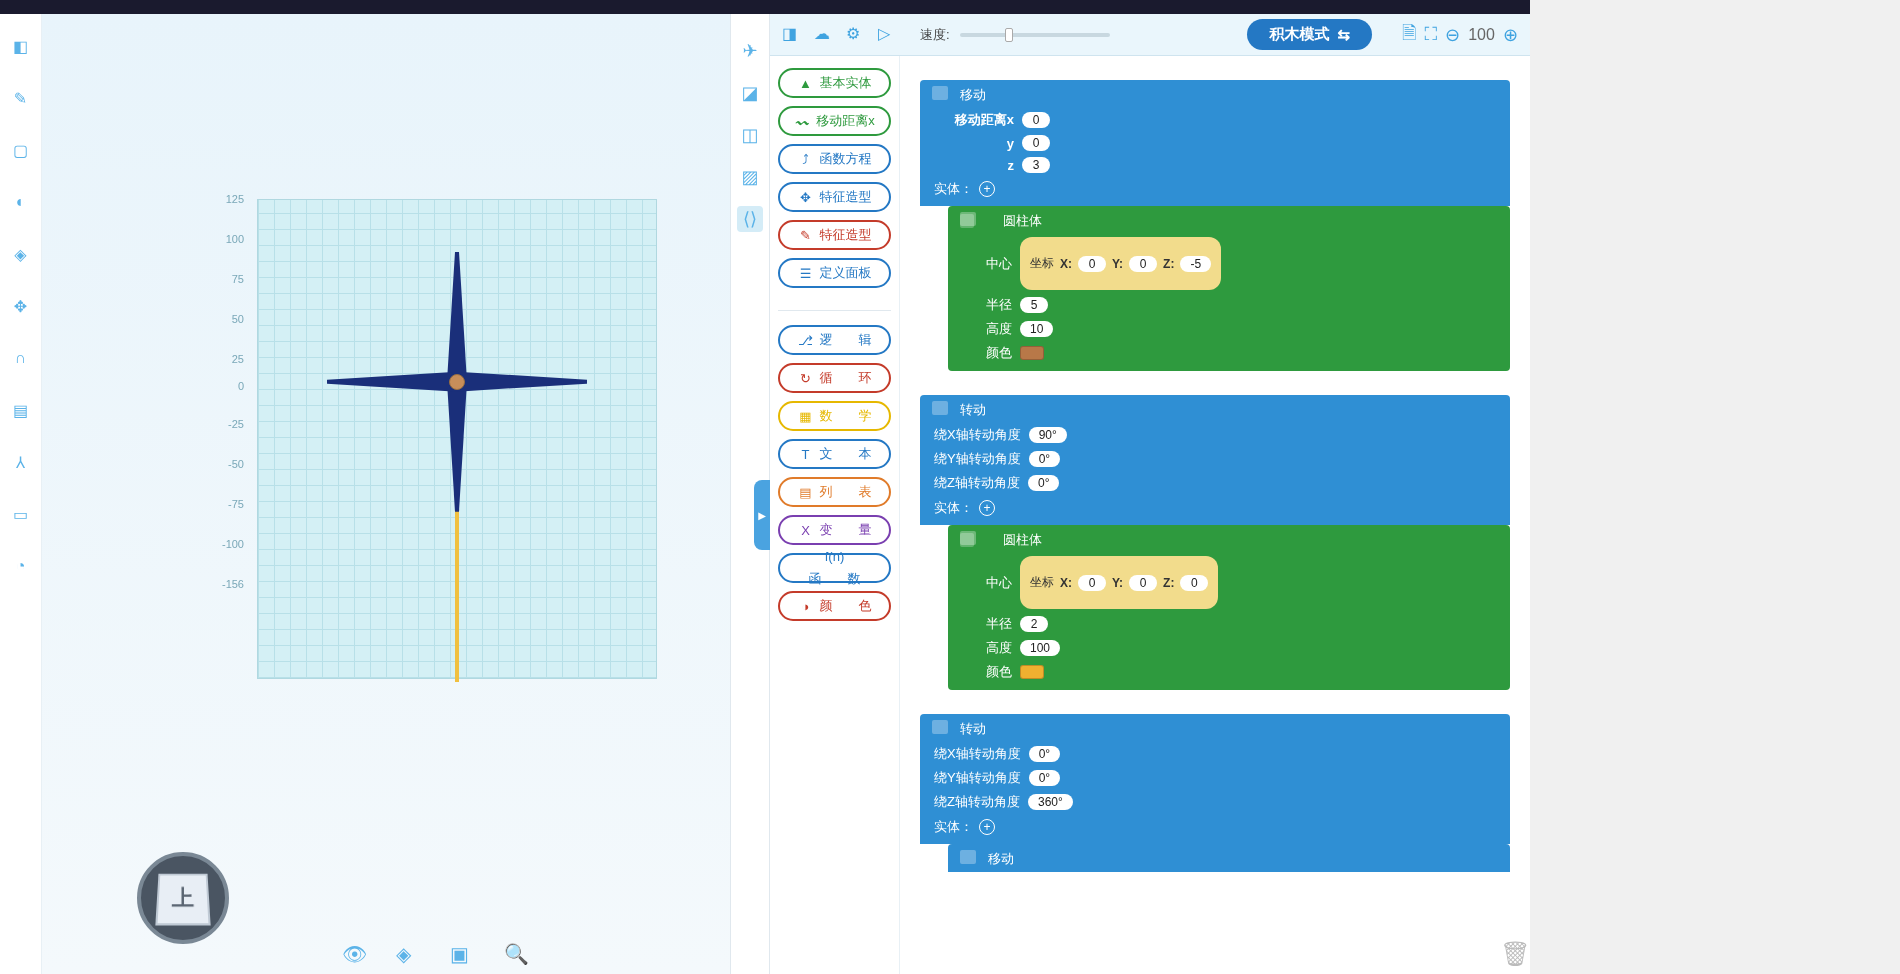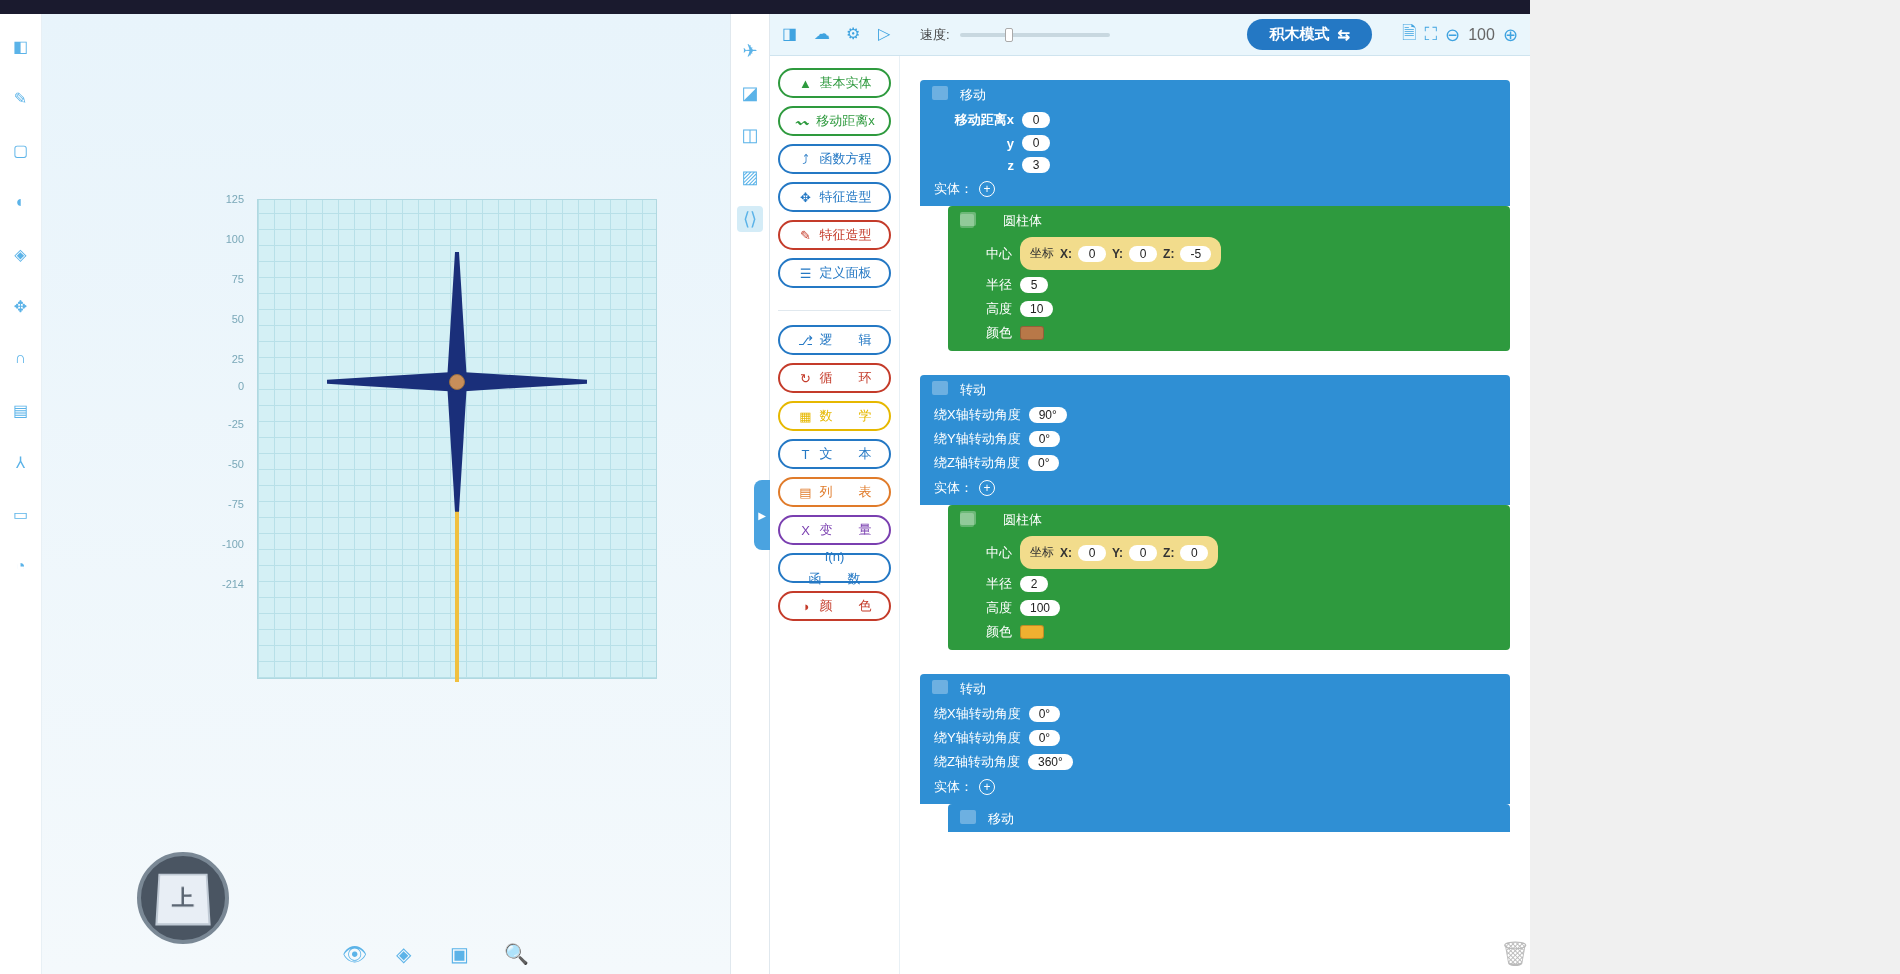--- a/index.html
+++ b/index.html
@@ -77,21 +77,21 @@
 .block-row .lab.w80 { width: 80px; font-weight: bold; }
 .val-pill { background: #fff; color: #222; padding: 1px 10px; border-radius: 10px; font-size: 12px; min-width: 28px; text-align: center; }
 .entity-row { padding: 4px 14px 8px; display: flex; align-items: center; gap: 6px; }
 .plus-circle { width: 16px; height: 16px; border: 1.5px solid #fff; border-radius: 50%; display: inline-flex; align-items: center; justify-content: center; font-size: 12px; line-height: 1; }
 
 .cylinder-block { background: #2e9a3e; margin-left: 28px; color: #fff; font-size: 13px; border-radius: 4px; padding-bottom: 6px; position: relative; }
 .cylinder-block::before { content: ""; position: absolute; left: 12px; top: 8px; width: 14px; height: 14px; background: rgba(255,255,255,0.25); border-radius: 2px; }
 .cylinder-block .block-header { padding-left: 55px; }
 .cyl-row { display: flex; align-items: center; padding: 3px 14px; gap: 8px; }
 .cyl-row .lab { width: 50px; text-align: right; }
-.coord-pill { display: inline-flex; align-items: center; background: #f2dc8c; border-radius: 12px; padding: 8px 10px; gap: 6px; color: #333; font-size: 12px; }
+.coord-pill { display: inline-flex; align-items: center; background: #f2dc8c; border-radius: 12px; padding: 18px 10px; gap: 6px; color: #333; font-size: 12px; }
 .coord-pill .axis { font-weight: bold; }
 .color-swatch { width: 24px; height: 14px; border-radius: 3px; border: 1px solid rgba(0,0,0,0.2); }
 
 </style>
 </head>
 <body>
 
 <div class="app">
   <div class="titlebar"></div>
   <div class="main">
@@ -116,21 +116,21 @@
         <span style="top:0px">125</span>
         <span style="top:40px">100</span>
         <span style="top:80px">75</span>
         <span style="top:120px">50</span>
         <span style="top:160px">25</span>
         <span style="top:187px">0</span>
         <span style="top:225px">-25</span>
         <span style="top:265px">-50</span>
         <span style="top:305px">-75</span>
         <span style="top:345px">-100</span>
-        <span style="top:385px">-214</span>
+        <span style="top:385px">-156</span>
       </div>
       <div class="axis-labels xlabel-group" style="left:215px; top:560px; width:400px;">
         <span style="left:50px">-100</span>
         <span style="left:90px">-75</span>
         <span style="left:125px">-50</span>
         <span style="left:160px">-25</span>
         <span style="left:235px">25</span>
         <span style="left:270px">50</span>
         <span style="left:305px">75</span>
         <span style="left:342px">100</span>

